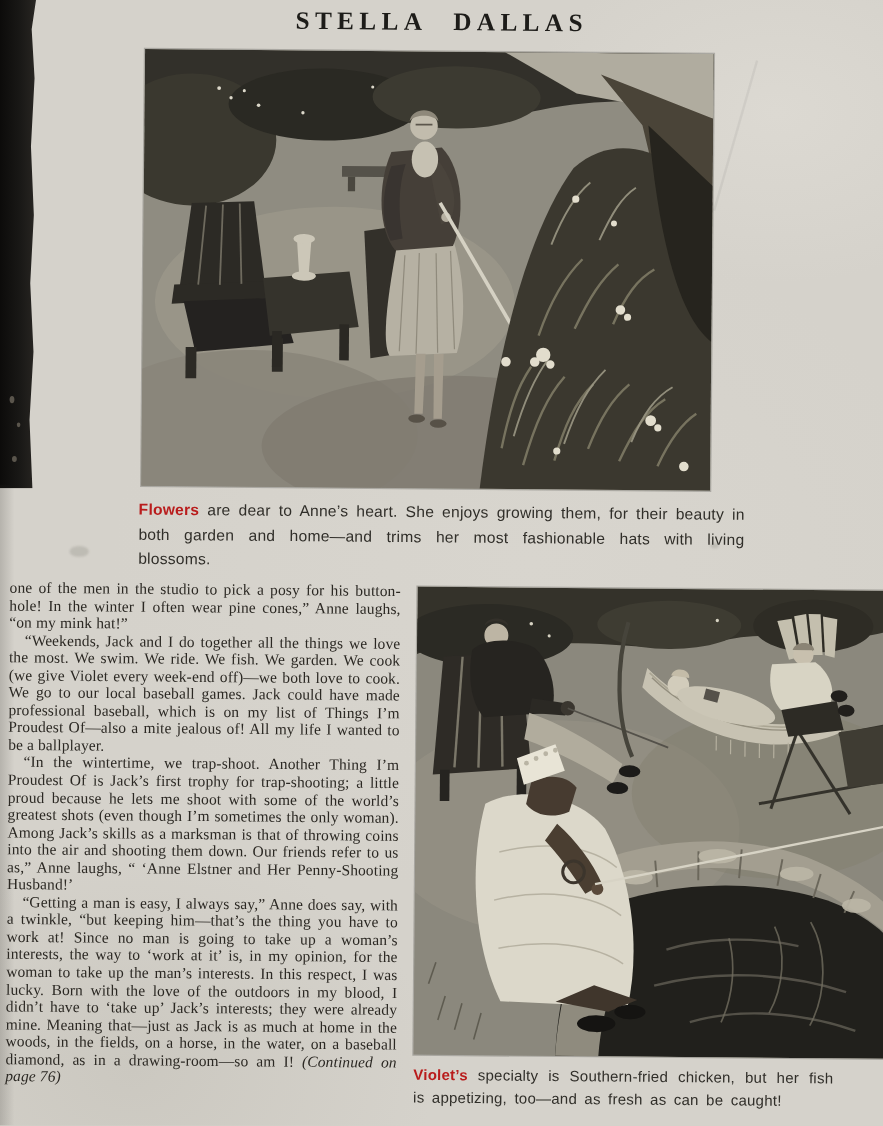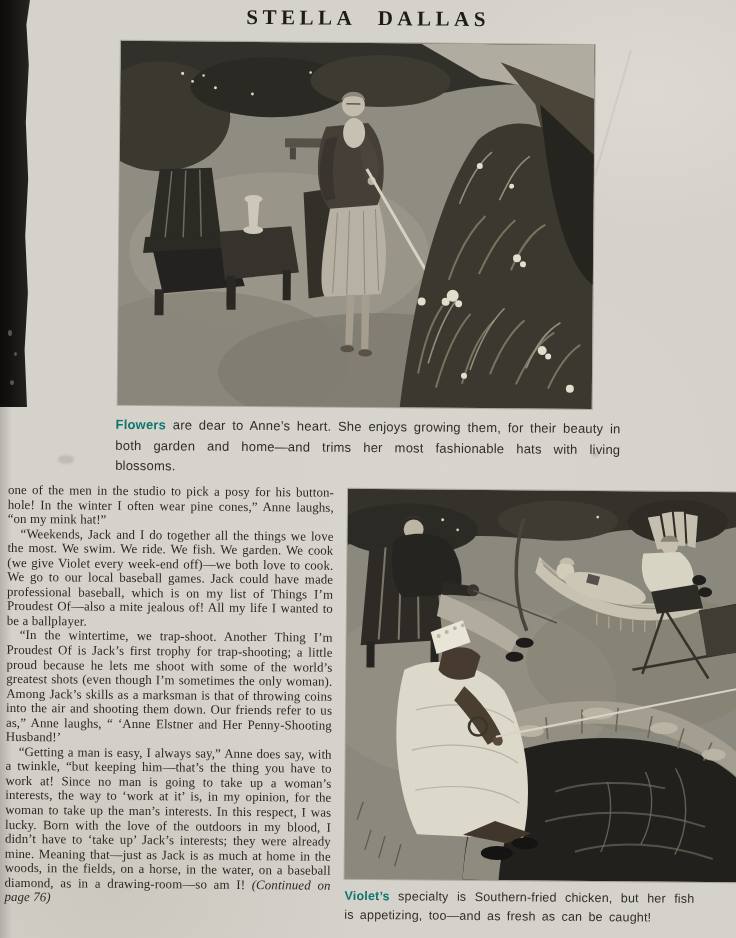--- a/index.html
+++ b/index.html
@@ -36,21 +36,21 @@
   .photo{position:absolute;overflow:hidden;background:#8f8c81;box-shadow:0 0 0 1px rgba(40,38,34,0.25);}
   .photo svg{display:block;width:100%;height:100%;}
   .photo1{left:121px;top:43px;width:474px;height:364px;}
   .photo2{left:352px;top:489px;width:392px;height:390px;}
   .caption{
     font-family:"Liberation Sans", sans-serif;color:#302e29;
     text-align:justify;letter-spacing:0.2px;
   }
   .cap1{position:absolute;left:119px;top:417px;width:505px;font-size:13px;line-height:20.5px;word-spacing:2px;text-align-last:justify;}
   .cap2{position:absolute;left:352px;top:887px;width:350px;font-size:12.5px;line-height:18.5px;word-spacing:2.5px;}
-  .caption b{font-weight:bold;color:#0f766e;}
+  .caption b{font-weight:bold;color:#b91c1c;}
   .col{
     position:absolute;left:12px;top:486px;width:326px;
     font-size:12.9px;line-height:14.55px;color:#2b2823;
     text-align:justify;letter-spacing:0.1px;
   }
   .col p{margin:0;}
   .col p.ind{text-indent:13px;}
   .col em{font-style:italic;}
 </style>
 </head>

